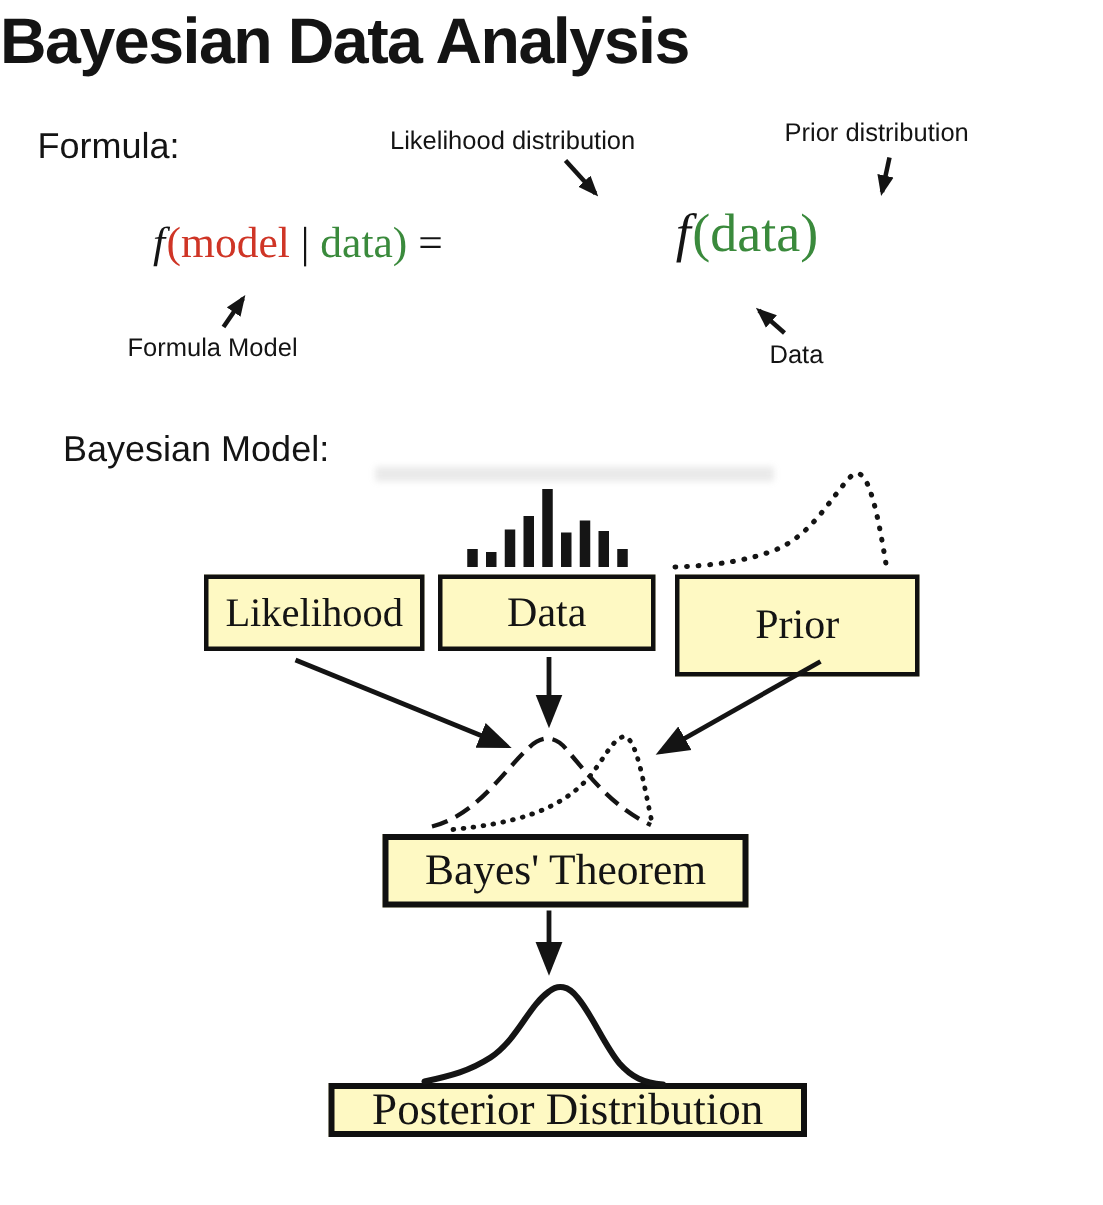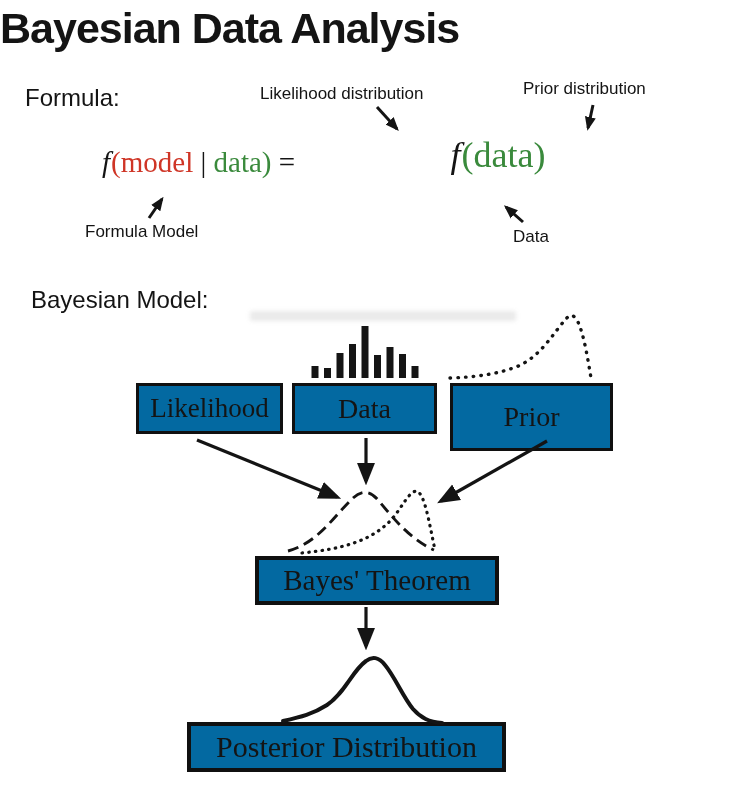--- a/index.html
+++ b/index.html
@@ -23,30 +23,30 @@
   .lhs{position:absolute; left:102px; top:146px; font-size:29px;}
   .fraction{position:absolute; left:340px; top:130px; width:316px; text-align:center;}
   .num{font-size:28px; padding-bottom:5px; border-bottom:2.5px solid var(--ink);}
   .den{font-size:36px; padding-top:4px;}
   .tk-fi{font-style:italic; padding-right:1px;}
   .tk-r{color:var(--red);}
   .tk-g{color:var(--green);}
   .tk-k{color:var(--ink);}
   
   .box{
-    position:absolute; background:#0369a1; border:3px solid #101010;
+    position:absolute; background:#fef9c3; border:3px solid #101010;
     display:flex; align-items:center; justify-content:center;
     font-family:"Liberation Serif", serif; box-sizing:border-box;
   }
   .box.thick{border-width:4px;}
   .box-likelihood{left:136px; top:383px; width:147px; height:51px; font-size:27px;}
   .box-data{left:292px; top:383px; width:145px; height:51px; font-size:28px;}
   .box-prior{left:450px; top:383px; width:163px; height:68px; font-size:28px;}
   .box-bayes{left:255px; top:556px; width:244px; height:49px; font-size:29px;}
-  .box-posterior{left:187px; top:722px; width:319px; height:50px; font-size:30px;}
+  .box-posterior{left:219px; top:722px; width:319px; height:36px; font-size:30px;}
   .watermark{
     position:absolute; left:250px; top:311px; width:266px; height:10px;
     background:rgba(125,125,125,0.16); filter:blur(2px); border-radius:2px;
   }
   svg.overlay{position:absolute; left:0; top:0; pointer-events:none;}
 </style>
 </head>
 <body>
 
 <div class="canvas">
@@ -57,21 +57,21 @@
   <div class="lbl small" style="left:260px; top:84px;">Likelihood distribution</div>
   <div class="lbl small" style="left:523px; top:79px;">Prior distribution</div>
   <div class="lbl small" style="left:85px; top:222px;">Formula Model</div>
   <div class="lbl small" style="left:513px; top:227px;">Data</div>
 
   <div class="eq lhs"><span class="tk-fi">f</span><span class="tk-r">(</span><span class="tk-r">model</span><span class="tk-k"> | </span><span class="tk-g">data</span><span class="tk-g">)</span><span class="tk-k"> = </span></div>
   <div class="fraction">
     <div class="eq den"><span class="tk-fi">f</span><span class="tk-g">(</span><span class="tk-g">data</span><span class="tk-g">)</span></div>
   </div>
 
-  <div class="lbl section" style="left:31px; top:286px;">Bayesian Model:</div>
+  <div class="lbl section" style="left:42px; top:286px;">Bayesian Model:</div>
 
   <div class="watermark"></div>
 
   <div class="box box-likelihood">
     <span>Likelihood</span>
   </div>
   <div class="box box-data">
     <span>Data</span>
   </div>
   <div class="box box-prior">

